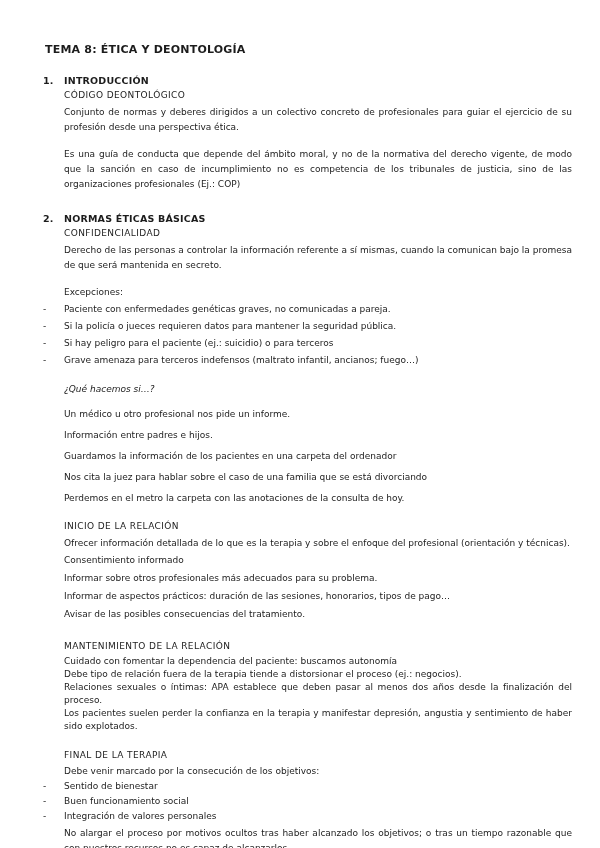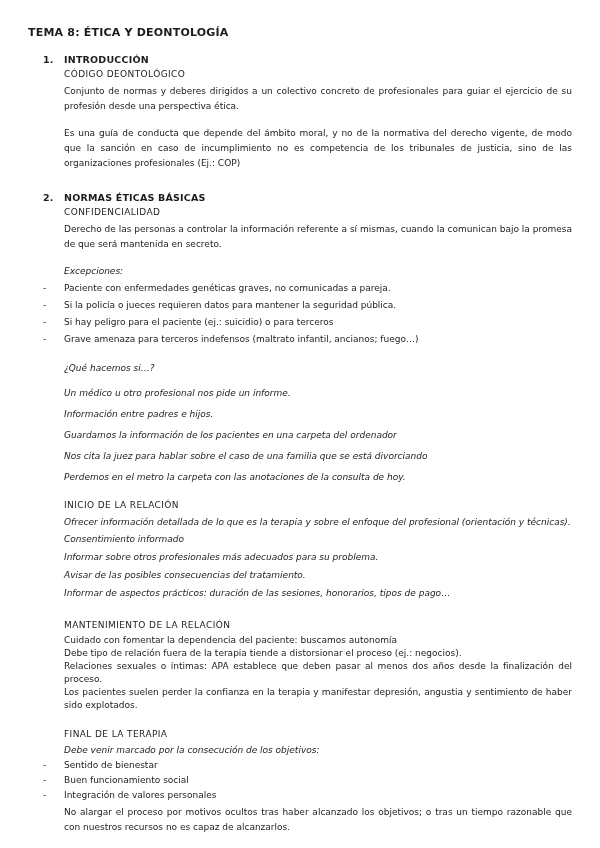--- a/index.html
+++ b/index.html
@@ -13,21 +13,21 @@
     font-family: "DejaVu Sans", "Liberation Sans", sans-serif;
     padding: 26px 28px 0 28px;
     box-sizing: border-box;
     overflow: hidden;
   }
   .doc-title {
     font-size: 11px;
     line-height: 14px;
     font-weight: bold;
     letter-spacing: 0.2px;
-    margin: 0;
+    margin: 17px;
   }
   .section-heading {
     display: flex;
     margin-left: 15px;
     font-size: 9.5px;
     line-height: 13px;
     font-weight: bold;
     letter-spacing: 0.2px;
   }
   .section-number { width: 21px; flex: none; }
@@ -41,21 +41,20 @@
   .para {
     margin: 0 0 0 36px;
     font-size: 9px;
     line-height: 15px;
     text-align: justify;
   }
   .line {
     margin-left: 36px;
     font-size: 9px;
     line-height: 15px;
-    font-style: italic;
   }
   .bullet-row {
     display: flex;
     margin-left: 15px;
     font-size: 9px;
     line-height: 15px;
   }
   .bullet-marker { width: 21px; flex: none; }
   .bullet-text { flex: 1; }
   .question { font-style: italic; }
@@ -121,22 +120,22 @@
     <div class="line mt10">Un médico u otro profesional nos pide un informe.</div>
     <div class="line mt6">Información entre padres e hijos.</div>
     <div class="line mt6">Guardamos la información de los pacientes en una carpeta del ordenador</div>
     <div class="line mt6">Nos cita la juez para hablar sobre el caso de una familia que se está divorciando</div>
     <div class="line mt6">Perdemos en el metro la carpeta con las anotaciones de la consulta de hoy.</div>
 
     <div class="subheading mt14">INICIO DE LA RELACIÓN</div>
     <div class="line mt3">Ofrecer información detallada de lo que es la terapia y sobre el enfoque del profesional (orientación y técnicas).</div>
     <div class="line mt2">Consentimiento informado</div>
     <div class="line mt3">Informar sobre otros profesionales más adecuados para su problema.</div>
+    <div class="line mt3">Informar de aspectos prácticos: duración de las sesiones, honorarios, tipos de pago…</div>
     <div class="line mt3">Avisar de las posibles consecuencias del tratamiento.</div>
-    <div class="line mt3">Informar de aspectos prácticos: duración de las sesiones, honorarios, tipos de pago…</div>
 
     <div class="subheading mt18">MANTENIMIENTO DE LA RELACIÓN</div>
     <p class="para tight mt2">Cuidado con fomentar la dependencia del paciente: buscamos autonomía</p>
     <p class="para tight">Debe tipo de relación fuera de la terapia tiende a distorsionar el proceso (ej.: negocios).</p>
     <p class="para tight">Relaciones sexuales o íntimas: APA establece que deben pasar al menos dos años desde la finalización del proceso.</p>
     <p class="para tight">Los pacientes suelen perder la confianza en la terapia y manifestar depresión, angustia y sentimiento de haber sido explotados.</p>
 
     <div class="subheading mt16">FINAL DE LA TERAPIA</div>
     <div class="line mt2">Debe venir marcado por la consecución de los objetivos:</div>
     <div class="bullet-row">

